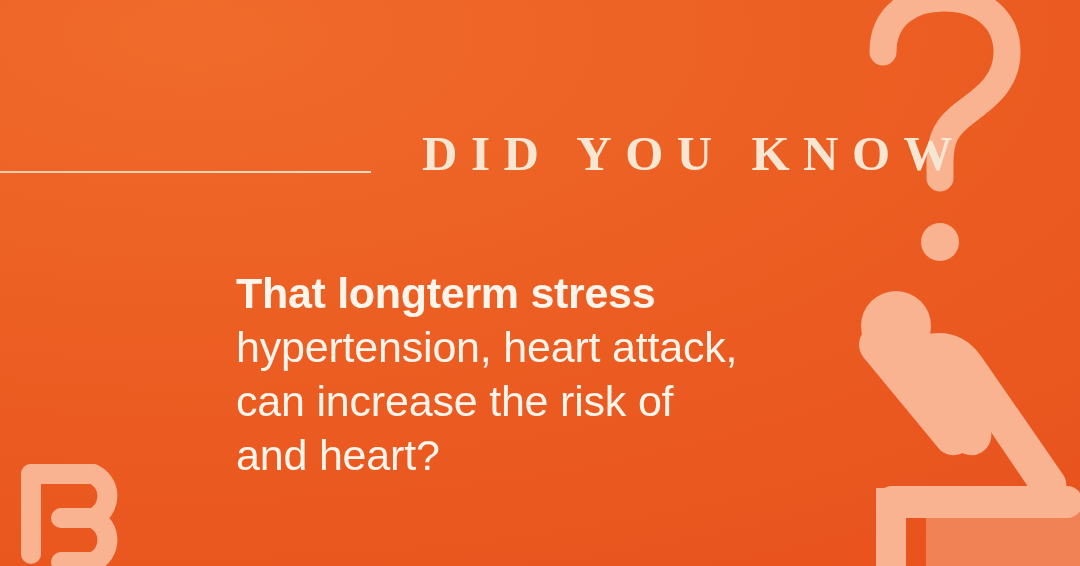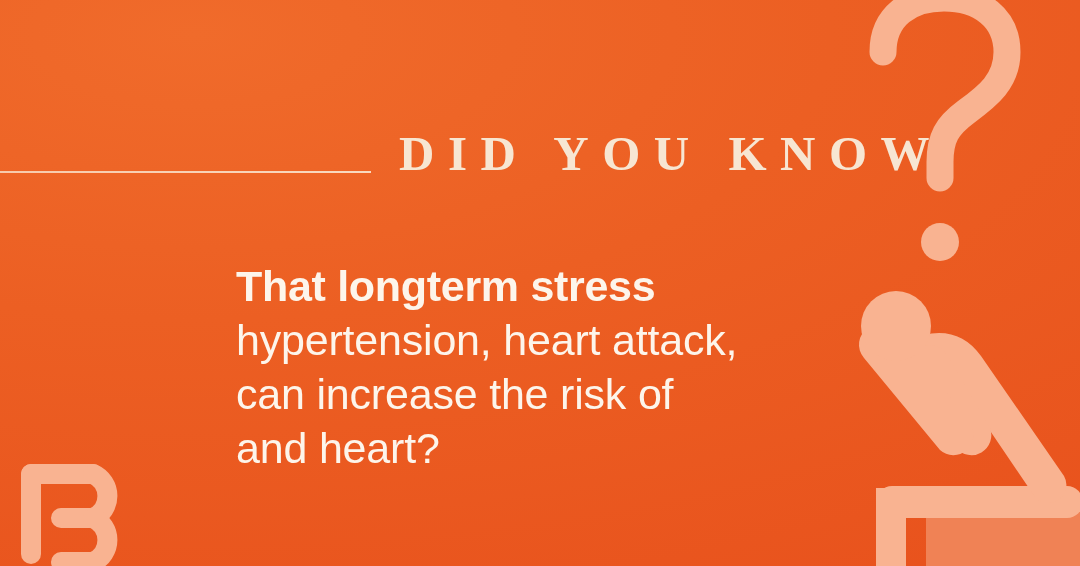--- a/index.html
+++ b/index.html
@@ -35,36 +35,36 @@
     left: 0;
     top: 171px;
     width: 371px;
     height: 2px;
     background: linear-gradient(to right, rgba(250,228,205,0.80), rgba(250,228,205,0.92));
   }
 
   
   .heading {
     position: absolute;
-    left: 399px;
+    left: 422px;
     top: 129px;
     font-family: "Liberation Serif", "DejaVu Serif", serif;
     font-size: 49px;
     font-weight: 700;
     letter-spacing: 13.5px;
     color: #F7E6D2;
     line-height: 1.0;
     white-space: nowrap;
   }
 
   
   .body-copy {
     position: absolute;
     left: 236px;
-    top: 259px;
+    top: 266px;
     width: 640px;
     color: #FDF5EB;
     line-height: 54px;
   }
   .body-line {
     font-size: 43px;
     font-weight: 400;
     letter-spacing: -0.2px;
     white-space: nowrap;
   }

